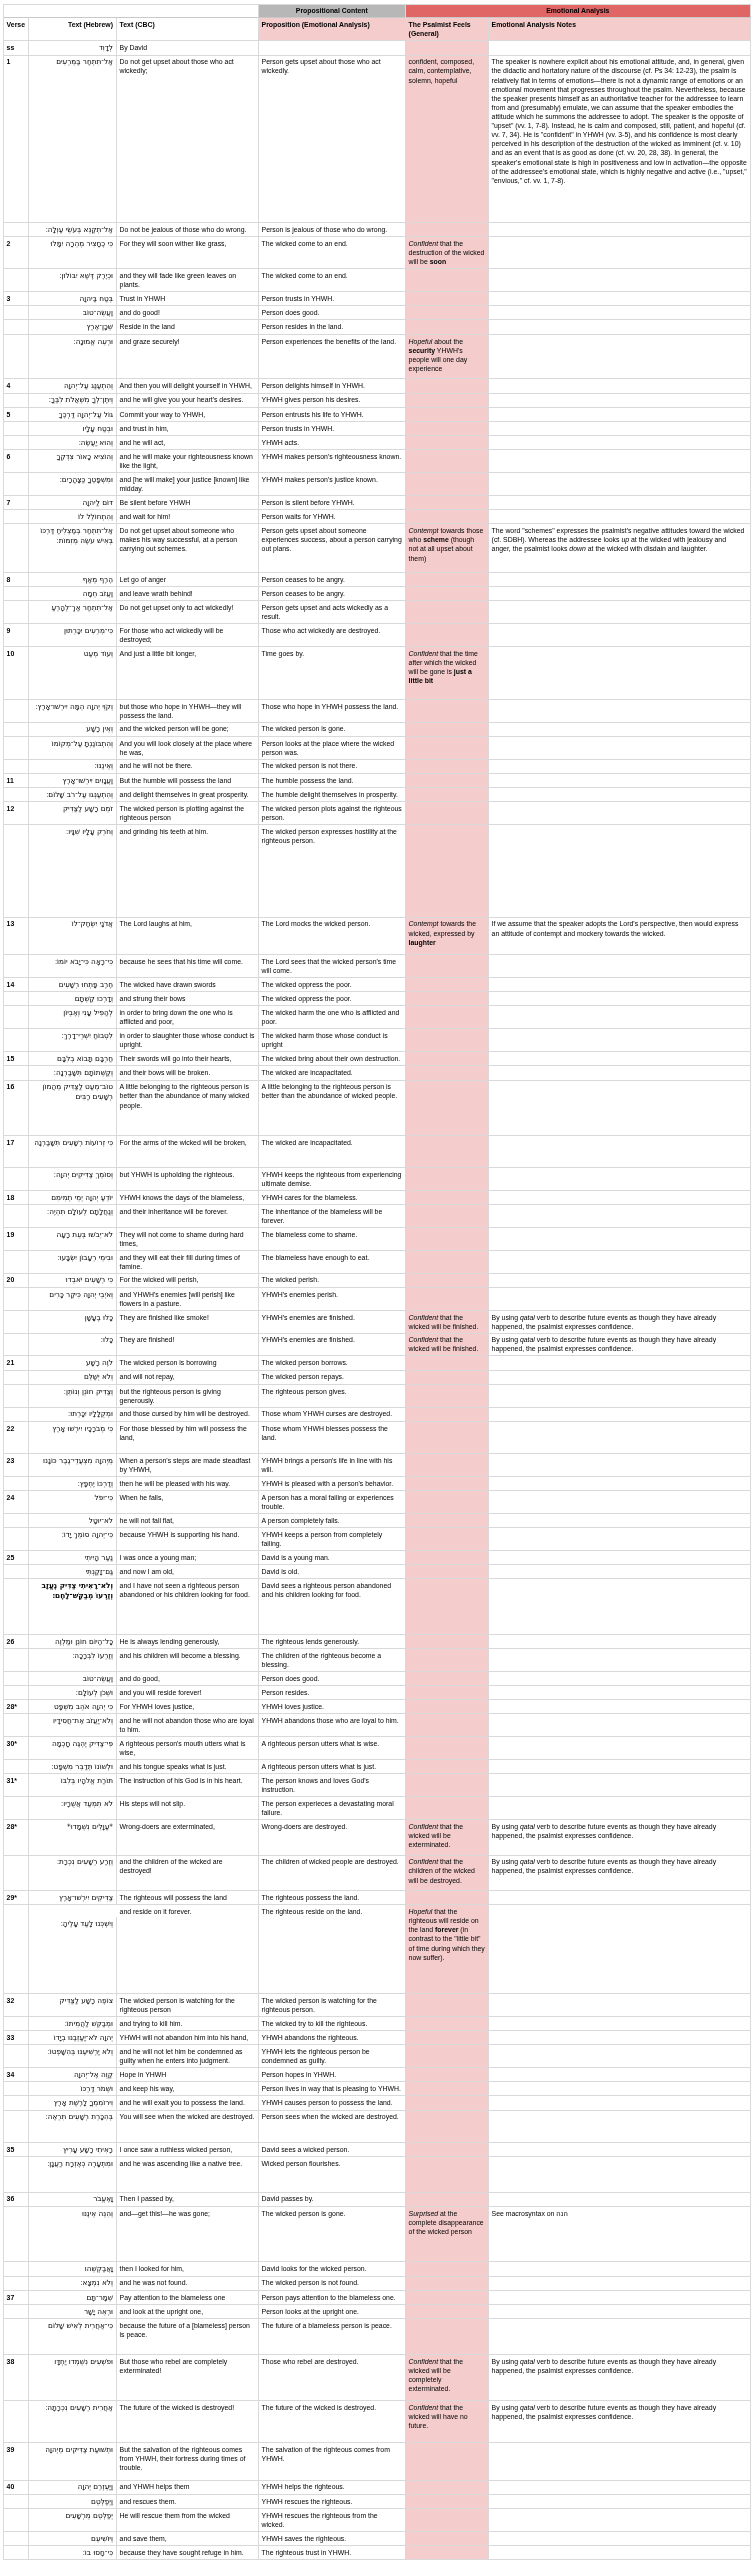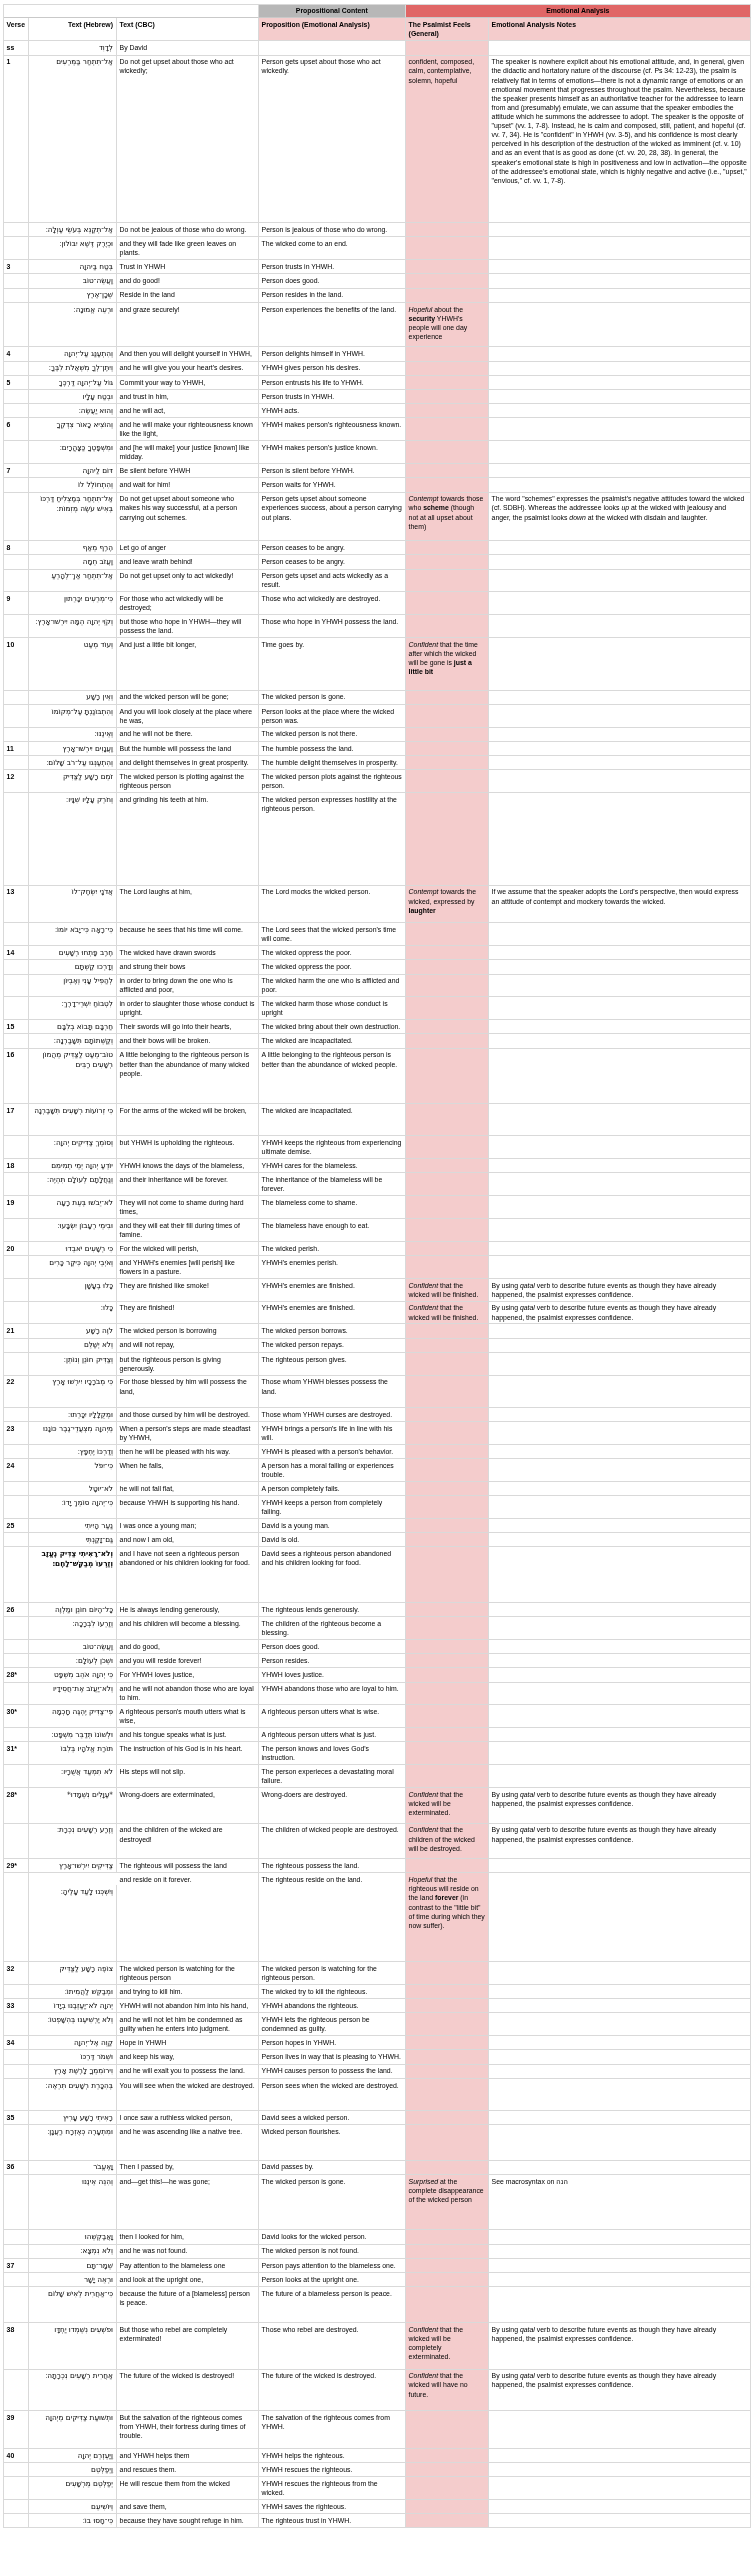--- a/index.html
+++ b/index.html
@@ -60,20 +60,28 @@
       </div>
       <div class="row">
         <div class="cell c-verse"></div>
         <div class="cell c-he">אַל־תְּקַנֵּא בְּעֹשֵׂי עַוְלָה׃</div>
         <div class="cell c-en">Do not be jealous of those who do wrong.</div>
         <div class="cell c-prop">Person is jealous of those who do wrong.</div>
         <div class="cell c-feels"></div>
         <div class="cell c-notes"></div>
       </div>
       <div class="row">
+        <div class="cell c-verse">2</div>
+        <div class="cell c-he">כִּי כֶחָצִיר מְהֵרָה יִמָּלוּ</div>
+        <div class="cell c-en">For they will soon wither like grass,</div>
+        <div class="cell c-prop">The wicked come to an end.</div>
+        <div class="cell c-feels"><i>Confident</i> that the destruction of the wicked will be <b>soon</b></div>
+        <div class="cell c-notes"></div>
+      </div>
+      <div class="row">
         <div class="cell c-verse"></div>
         <div class="cell c-he">וּכְיֶרֶק דֶּשֶׁא יִבּוֹלוּן׃</div>
         <div class="cell c-en">and they will fade like green leaves on plants.</div>
         <div class="cell c-prop">The wicked come to an end.</div>
         <div class="cell c-feels"></div>
         <div class="cell c-notes"></div>
       </div>
       <div class="row">
         <div class="cell c-verse">3</div>
         <div class="cell c-he">בְּטַח בַּיהוָה</div>
@@ -212,37 +220,37 @@
       </div>
       <div class="row">
         <div class="cell c-verse">9</div>
         <div class="cell c-he">כִּי־מְרֵעִים יִכָּרֵתוּן</div>
         <div class="cell c-en">For those who act wickedly will be destroyed;</div>
         <div class="cell c-prop">Those who act wickedly are destroyed.</div>
         <div class="cell c-feels"></div>
         <div class="cell c-notes"></div>
       </div>
       <div class="row">
-        <div class="cell c-verse"></div>
-        <div class="cell c-he">וְקֹוֵי יְהוָה הֵמָּה יִירְשׁוּ־אָרֶץ׃</div>
-        <div class="cell c-en">but those who hope in YHWH—they will possess the land.</div>
-        <div class="cell c-prop">Those who hope in YHWH possess the land.</div>
-        <div class="cell c-feels"></div>
-        <div class="cell c-notes"></div>
-      </div>
-      <div class="row">
         <div class="cell c-verse" style="min-height: 48px;">10</div>
         <div class="cell c-he" style="min-height: 48px;">וְעוֹד מְעַט</div>
         <div class="cell c-en" style="min-height: 48px;">And just a little bit longer,</div>
         <div class="cell c-prop" style="min-height: 48px;">Time goes by.</div>
         <div class="cell c-feels" style="min-height: 48px;"><i>Confident</i> that the time after which the wicked will be gone is <b>just a little bit</b></div>
         <div class="cell c-notes" style="min-height: 48px;"></div>
       </div>
       <div class="row">
         <div class="cell c-verse"></div>
+        <div class="cell c-he">וְקֹוֵי יְהוָה הֵמָּה יִירְשׁוּ־אָרֶץ׃</div>
+        <div class="cell c-en">but those who hope in YHWH—they will possess the land.</div>
+        <div class="cell c-prop">Those who hope in YHWH possess the land.</div>
+        <div class="cell c-feels"></div>
+        <div class="cell c-notes"></div>
+      </div>
+      <div class="row">
+        <div class="cell c-verse"></div>
         <div class="cell c-he">וְאֵין רָשָׁע</div>
         <div class="cell c-en">and the wicked person will be gone;</div>
         <div class="cell c-prop">The wicked person is gone.</div>
         <div class="cell c-feels"></div>
         <div class="cell c-notes"></div>
       </div>
       <div class="row">
         <div class="cell c-verse"></div>
         <div class="cell c-he">וְהִתְבּוֹנַנְתָּ עַל־מְקוֹמוֹ</div>
         <div class="cell c-en">And you will look closely at the place where he was,</div>
@@ -460,36 +468,36 @@
       </div>
       <div class="row">
         <div class="cell c-verse"></div>
         <div class="cell c-he">וְצַדִּיק חוֹנֵן וְנוֹתֵן׃</div>
         <div class="cell c-en">but the righteous person is giving generously.</div>
         <div class="cell c-prop">The righteous person gives.</div>
         <div class="cell c-feels"></div>
         <div class="cell c-notes"></div>
       </div>
       <div class="row">
+        <div class="cell c-verse"></div>
+        <div class="cell c-he">וּמְקֻלָּלָיו יִכָּרֵתוּ׃</div>
+        <div class="cell c-en">and those cursed by him will be destroyed.</div>
+        <div class="cell c-prop">Those whom YHWH curses are destroyed.</div>
+        <div class="cell c-feels"></div>
+        <div class="cell c-notes"></div>
+      </div>
+      <div class="row">
         <div class="cell c-verse" style="min-height: 27.5px;">22</div>
         <div class="cell c-he" style="min-height: 27.5px;">כִּי מְבֹרָכָיו יִירְשׁוּ אָרֶץ</div>
         <div class="cell c-en" style="min-height: 27.5px;">For those blessed by him will possess the land,</div>
         <div class="cell c-prop" style="min-height: 27.5px;">Those whom YHWH blesses possess the land.</div>
         <div class="cell c-feels" style="min-height: 27.5px;"></div>
         <div class="cell c-notes" style="min-height: 27.5px;"></div>
       </div>
       <div class="row">
-        <div class="cell c-verse"></div>
-        <div class="cell c-he">וּמְקֻלָּלָיו יִכָּרֵתוּ׃</div>
-        <div class="cell c-en">and those cursed by him will be destroyed.</div>
-        <div class="cell c-prop">Those whom YHWH curses are destroyed.</div>
-        <div class="cell c-feels"></div>
-        <div class="cell c-notes"></div>
-      </div>
-      <div class="row">
         <div class="cell c-verse">23</div>
         <div class="cell c-he">מֵיְהוָה מִצְעֲדֵי־גֶבֶר כּוֹנָנוּ</div>
         <div class="cell c-en">When a person's steps are made steadfast by YHWH,</div>
         <div class="cell c-prop">YHWH brings a person's life in line with his will.</div>
         <div class="cell c-feels"></div>
         <div class="cell c-notes"></div>
       </div>
       <div class="row">
         <div class="cell c-verse"></div>
         <div class="cell c-he">וְדַרְכּוֹ יֶחְפָּץ׃</div>

